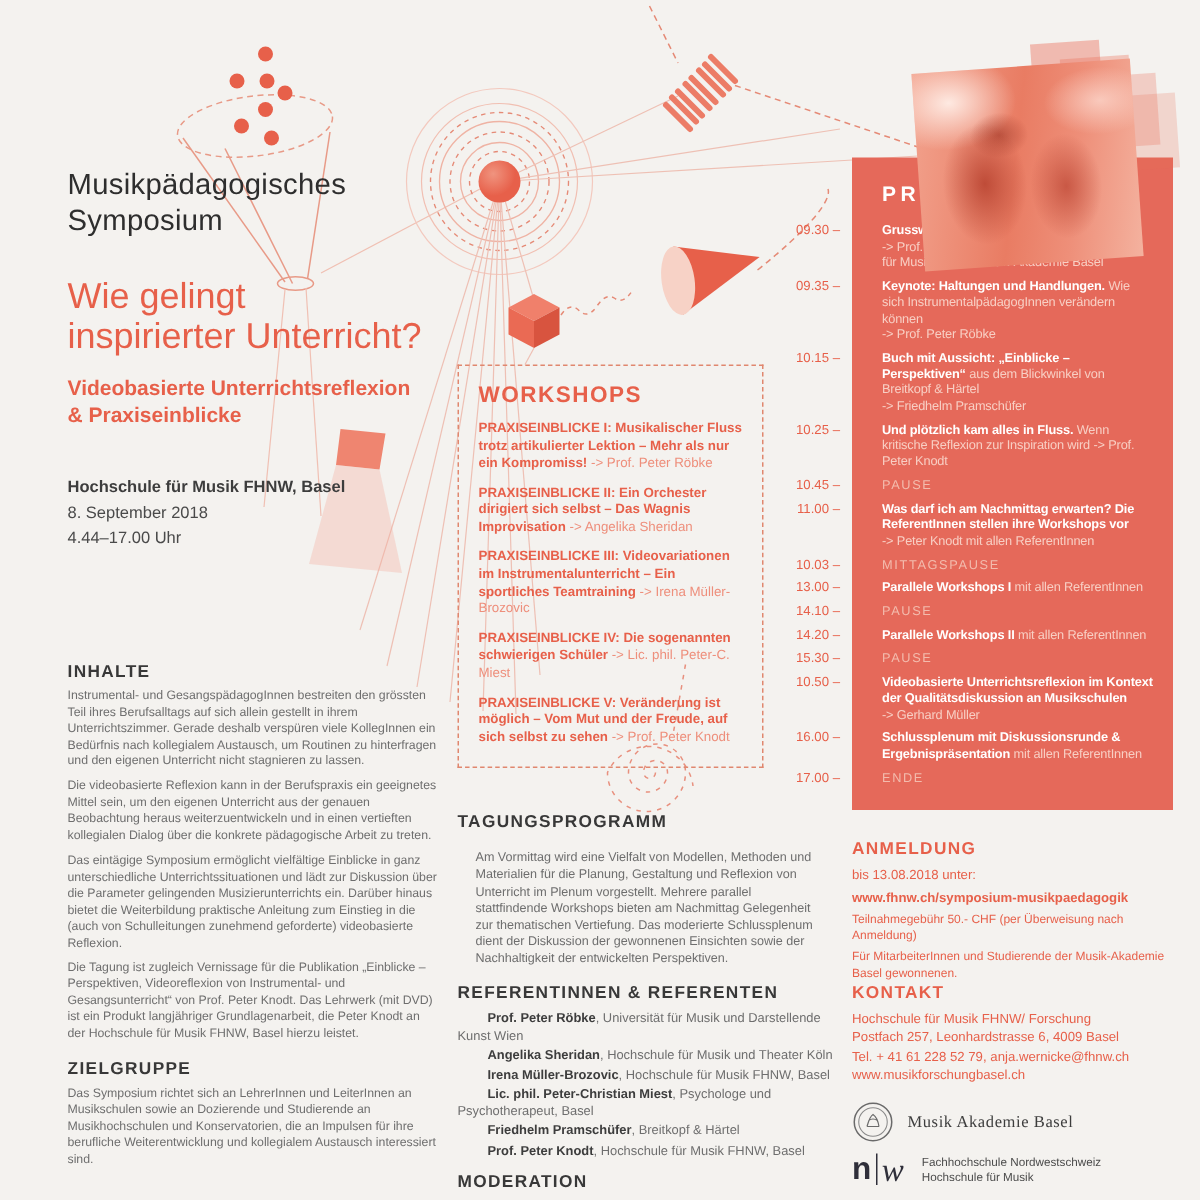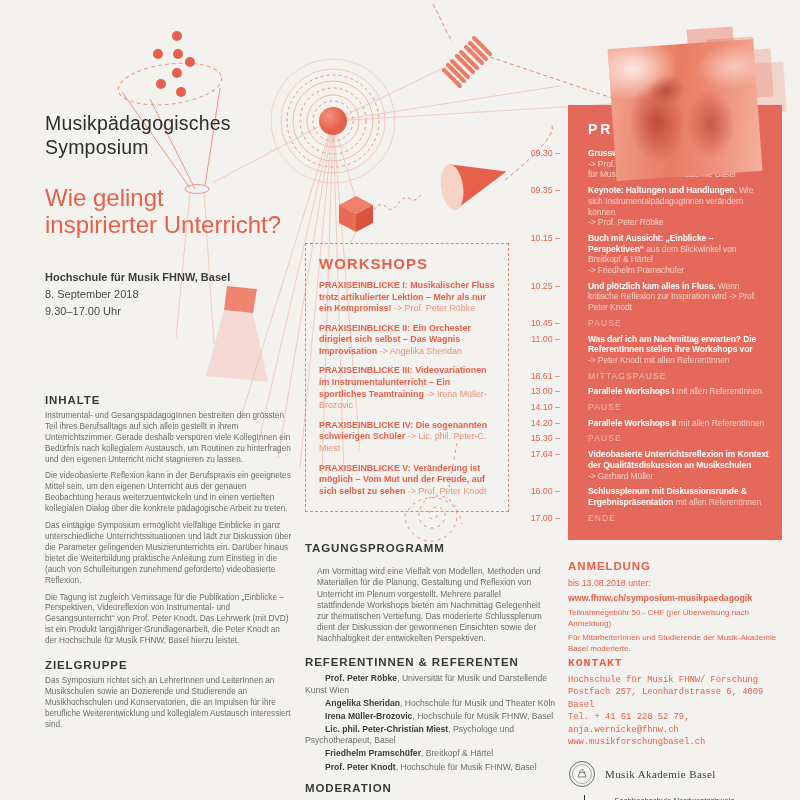--- a/index.html
+++ b/index.html
@@ -41,21 +41,21 @@
          font-size:8.8px;letter-spacing:0;}
   .pt{font-weight:700;color:#ffffff;}
   .pn{font-weight:400;color:#f8cfc4;}
   .pn.solo{letter-spacing:1.1px;color:#f3bbad;}
   .pp{display:block;font-weight:400;color:#f8cfc4;}
   .anmeldung,.kontakt{margin-left:40px;}
   .anmeldung{margin-top:20px;}
   .a-line{margin:0 0 2px;font-size:8.8px;line-height:1.38;color:#e7604a;}
   .a-url{font-weight:700;}
   .a-small{font-size:8px;margin-top:3px;}
-  .kontakt{font-family:Liberation Mono, monospace;}
+  .kontakt{}
   .k-line{margin:0;font-size:8.8px;line-height:1.42;color:#e7604a;}
   
   .logos{margin-left:40px;margin-top:11px;}
   .logo-row{display:flex;align-items:center;}
   .akademie-text{font-family:"Liberation Serif","DejaVu Serif",serif;font-size:11px;color:#3d3d3d;
                  letter-spacing:.4px;margin-left:9px;}
   .nw-row{margin-top:7px;}
   .nw-mark{display:flex;align-items:center;color:#2f2f3a;}
   .nw-n{font-size:21px;font-weight:700;line-height:1;}
   .nw-bar{width:1px;height:21px;background:#2f2f3a;margin:0 3px;}
@@ -173,24 +173,26 @@
     <div class="ghost" style="left:726px;top:50px;width:46px;height:48px;background:rgba(234,110,88,.28);"></div>
     <div class="ghost" style="left:743px;top:63px;width:42px;height:50px;background:rgba(234,110,88,.22);"></div>
     <div class="photo"></div>
   </div>
 
   <div class="col col-left">
     <h1 class="eyebrow">Musikpädagogisches
 Symposium</h1>
     <h2 class="headline">Wie gelingt
 inspirierter Unterricht?</h2>
+    <div class="subheadline">Videobasierte Unterrichtsreflexion
+&amp; Praxiseinblicke</div>
     <div class="venue">
       <div class="v1">Hochschule für Musik FHNW, Basel</div>
       <div>8. September 2018</div>
-      <div>9.30–17.00 Uhr</div>
+      <div>4.44–17.00 Uhr</div>
     </div>
     <div class="inhalte">
       <h3 class="sec-h">INHALTE</h3>
       <div>
           <p class="body-p">Instrumental- und GesangspädagogInnen bestreiten den grössten Teil ihres Berufsalltags auf sich allein gestellt in ihrem Unterrichtszimmer. Gerade deshalb verspüren viele KollegInnen ein Bedürfnis nach kollegialem Austausch, um Routinen zu hinterfragen und den eigenen Unterricht nicht stagnieren zu lassen.</p>
           <p class="body-p">Die videobasierte Reflexion kann in der Berufspraxis ein geeignetes Mittel sein, um den eigenen Unterricht aus der genauen Beobachtung heraus weiterzuentwickeln und in einen vertieften kollegialen Dialog über die konkrete pädagogische Arbeit zu treten.</p>
           <p class="body-p">Das eintägige Symposium ermöglicht vielfältige Einblicke in ganz unterschiedliche Unterrichtssituationen und lädt zur Diskussion über die Parameter gelingenden Musizierunterrichts ein. Darüber hinaus bietet die Weiterbildung praktische Anleitung zum Einstieg in die (auch von Schulleitungen zunehmend geforderte) videobasierte Reflexion.</p>
           <p class="body-p">Die Tagung ist zugleich Vernissage für die Publikation „Einblicke – Perspektiven, Videoreflexion von Instrumental- und Gesangsunterricht“ von Prof. Peter Knodt. Das Lehrwerk (mit DVD) ist ein Produkt langjähriger Grundlagenarbeit, die Peter Knodt an der Hochschule für Musik FHNW, Basel hierzu leistet.</p>
         </div>
     </div>
@@ -237,36 +239,36 @@
   <div class="col col-right">
     <div class="prog-box">
       <h3 class="prog-h">PROGRAMM</h3>
       <div>
           <div class="prow"><span class="ptime">09.30 –</span><span class="pt">Grusswort &amp; Eröffnung</span><span class="pp">-&gt; Prof. Stephan Schmidt, Direktor Hochschule für Musik FHNW/Musik-Akademie Basel</span></div>
           <div class="prow"><span class="ptime">09.35 –</span><span class="pt">Keynote: Haltungen und Handlungen.</span><span class="pn"> Wie sich InstrumentalpädagogInnen verändern können</span><span class="pp">-&gt; Prof. Peter Röbke</span></div>
           <div class="prow"><span class="ptime">10.15 –</span><span class="pt">Buch mit Aussicht: „Einblicke – Perspektiven“</span><span class="pn"> aus dem Blickwinkel von Breitkopf &amp; Härtel</span><span class="pp">-&gt; Friedhelm Pramschüfer</span></div>
           <div class="prow"><span class="ptime">10.25 –</span><span class="pt">Und plötzlich kam alles in Fluss.</span><span class="pn"> Wenn kritische Reflexion zur Inspiration wird -&gt; Prof. Peter Knodt</span></div>
           <div class="prow"><span class="ptime">10.45 –</span><span class="pn solo">PAUSE</span></div>
           <div class="prow"><span class="ptime">11.00 –</span><span class="pt">Was darf ich am Nachmittag erwarten? Die ReferentInnen stellen ihre Workshops vor</span><span class="pp">-&gt; Peter Knodt mit allen ReferentInnen</span></div>
-          <div class="prow"><span class="ptime">18.61 –</span><span class="pn solo">MITTAGSPAUSE</span></div>
+          <div class="prow"><span class="ptime">10.03 –</span><span class="pn solo">MITTAGSPAUSE</span></div>
           <div class="prow"><span class="ptime">13.00 –</span><span class="pt">Parallele Workshops I</span><span class="pn"> mit allen ReferentInnen</span></div>
           <div class="prow"><span class="ptime">14.10 –</span><span class="pn solo">PAUSE</span></div>
           <div class="prow"><span class="ptime">14.20 –</span><span class="pt">Parallele Workshops II</span><span class="pn"> mit allen ReferentInnen</span></div>
           <div class="prow"><span class="ptime">15.30 –</span><span class="pn solo">PAUSE</span></div>
-          <div class="prow"><span class="ptime">17.64 –</span><span class="pt">Videobasierte Unterrichtsreflexion im Kontext der Qualitätsdiskussion an Musikschulen</span><span class="pp">-&gt; Gerhard Müller</span></div>
+          <div class="prow"><span class="ptime">10.50 –</span><span class="pt">Videobasierte Unterrichtsreflexion im Kontext der Qualitätsdiskussion an Musikschulen</span><span class="pp">-&gt; Gerhard Müller</span></div>
           <div class="prow"><span class="ptime">16.00 –</span><span class="pt">Schlussplenum mit Diskussionsrunde &amp; Ergebnispräsentation</span><span class="pn"> mit allen ReferentInnen</span></div>
           <div class="prow"><span class="ptime">17.00 –</span><span class="pn solo">ENDE</span></div>
         </div>
     </div>
     <div class="anmeldung">
       <h3 class="sec-h red">ANMELDUNG</h3>
       <p class="a-line">bis 13.08.2018 unter:</p>
       <p class="a-line a-url">www.fhnw.ch/symposium-musikpaedagogik</p>
       <p class="a-line a-small">Teilnahmegebühr 50.- CHF (per Überweisung nach Anmeldung)</p>
-      <p class="a-line a-small">Für MitarbeiterInnen und Studierende der Musik-Akademie Basel moderierte.</p>
+      <p class="a-line a-small">Für MitarbeiterInnen und Studierende der Musik-Akademie Basel gewonnenen.</p>
     </div>
     <div class="kontakt">
       <h3 class="sec-h red">KONTAKT</h3>
       <div>
           <p class="k-line">Hochschule für Musik FHNW/ Forschung</p>
           <p class="k-line">Postfach 257, Leonhardstrasse 6, 4009 Basel</p>
           <p class="k-line">Tel. + 41 61 228 52 79, anja.wernicke@fhnw.ch</p>
           <p class="k-line">www.musikforschungbasel.ch</p>
         </div>
     </div>

